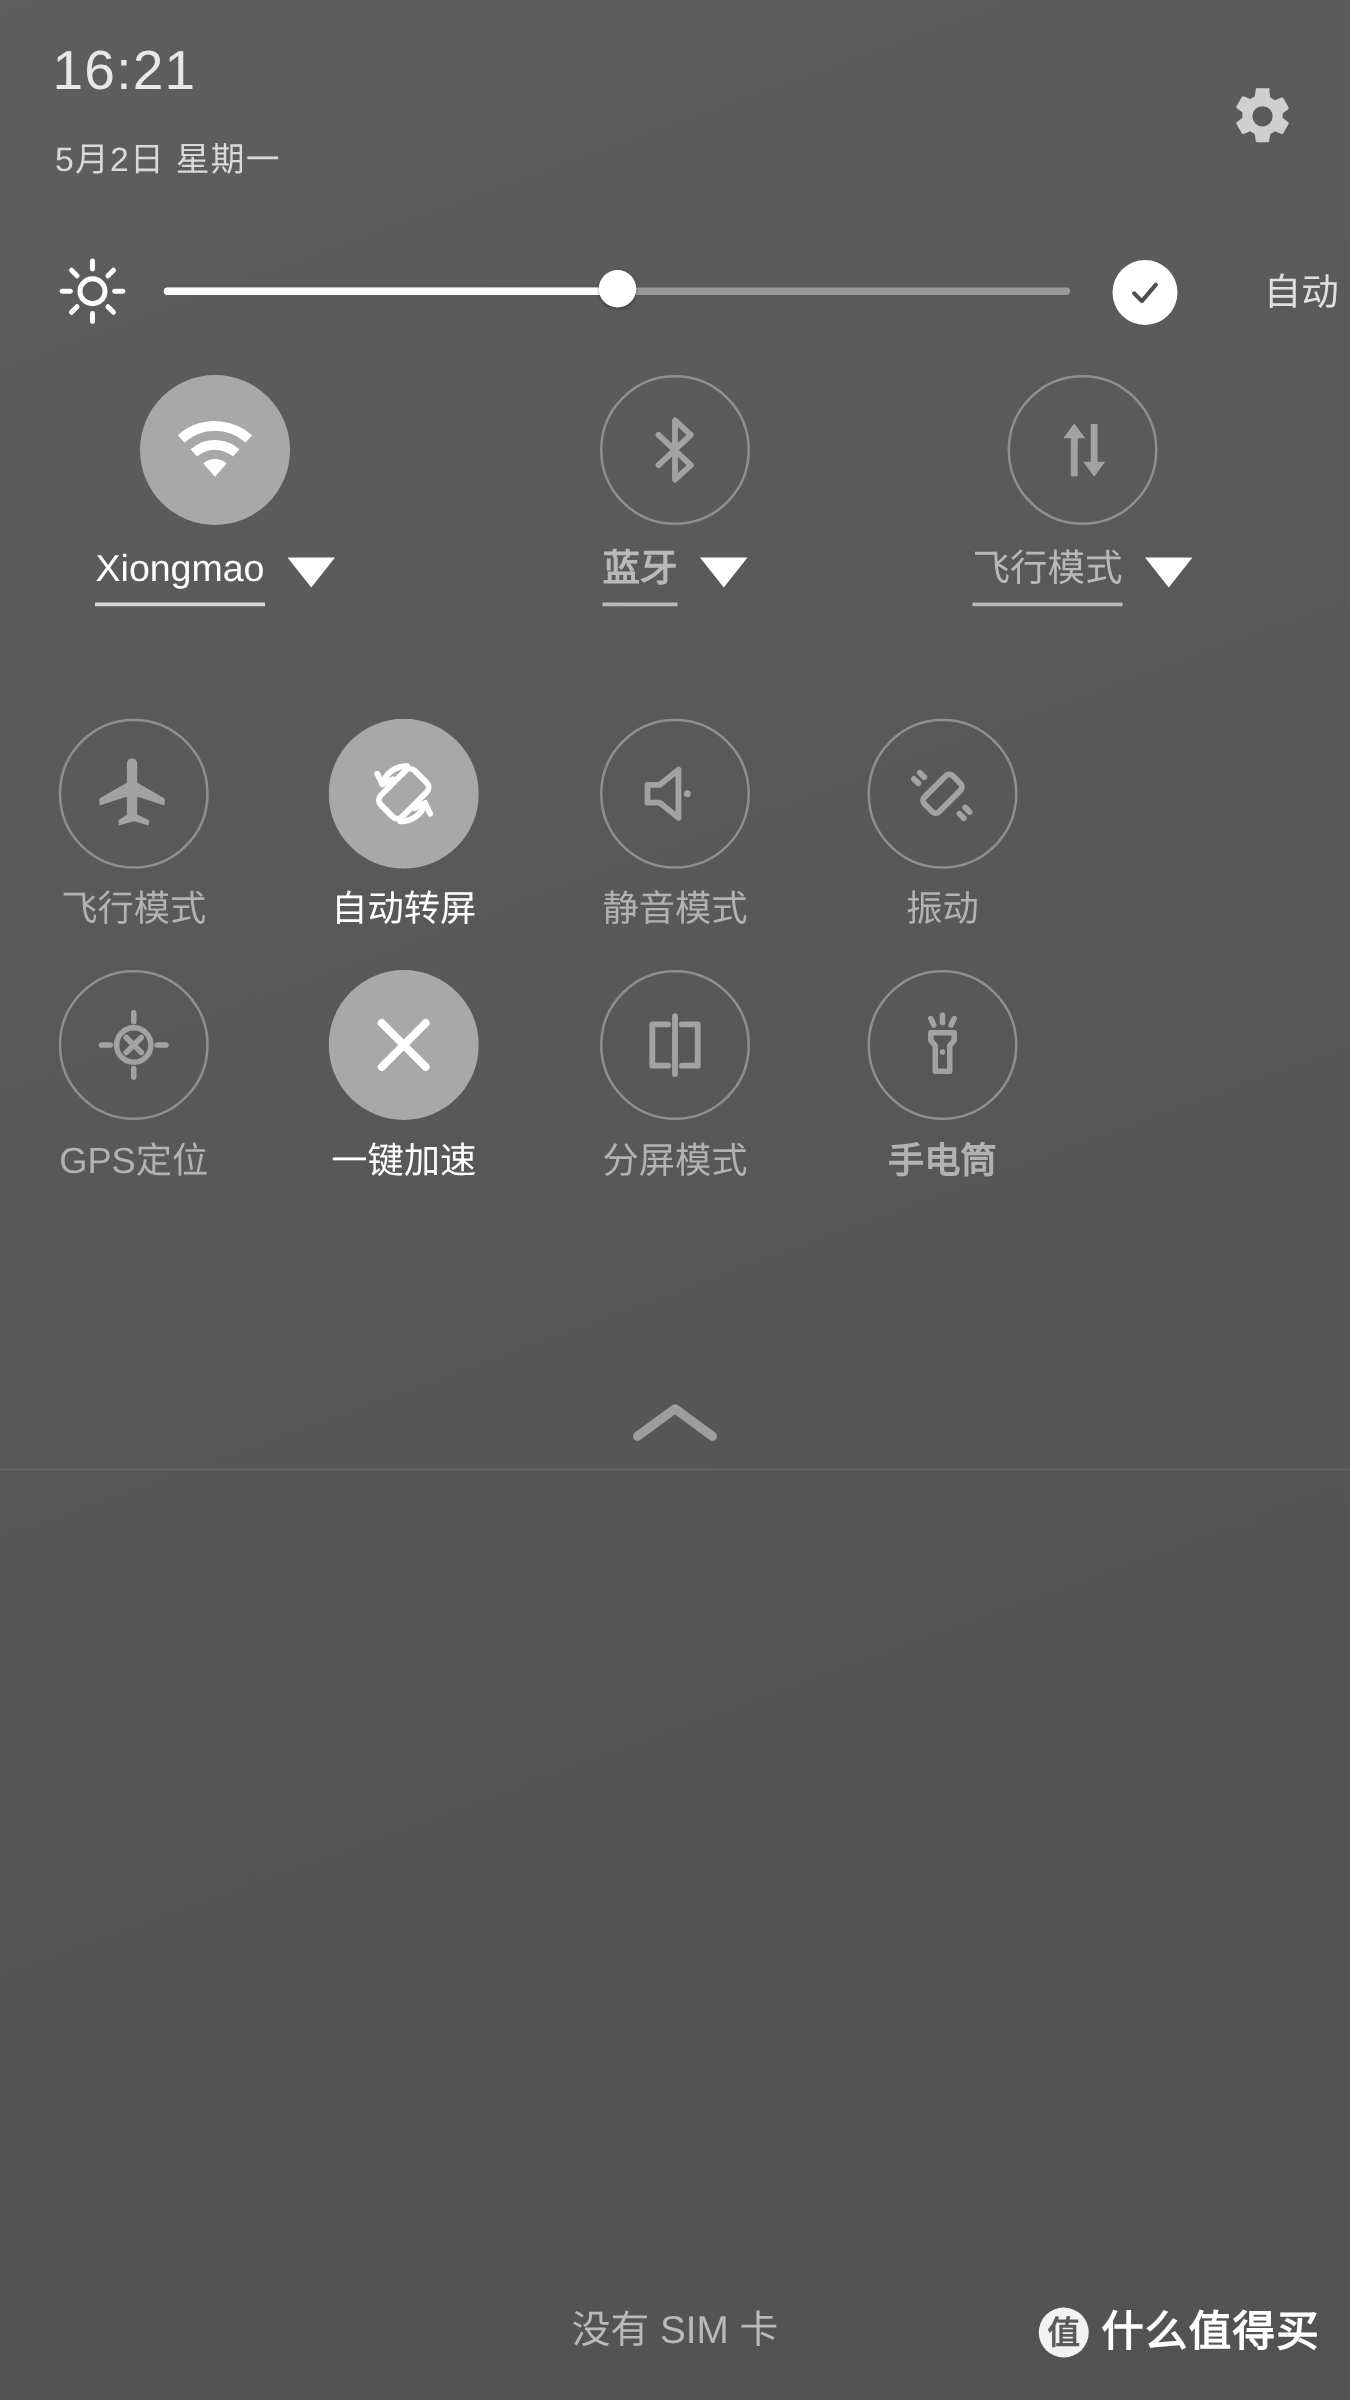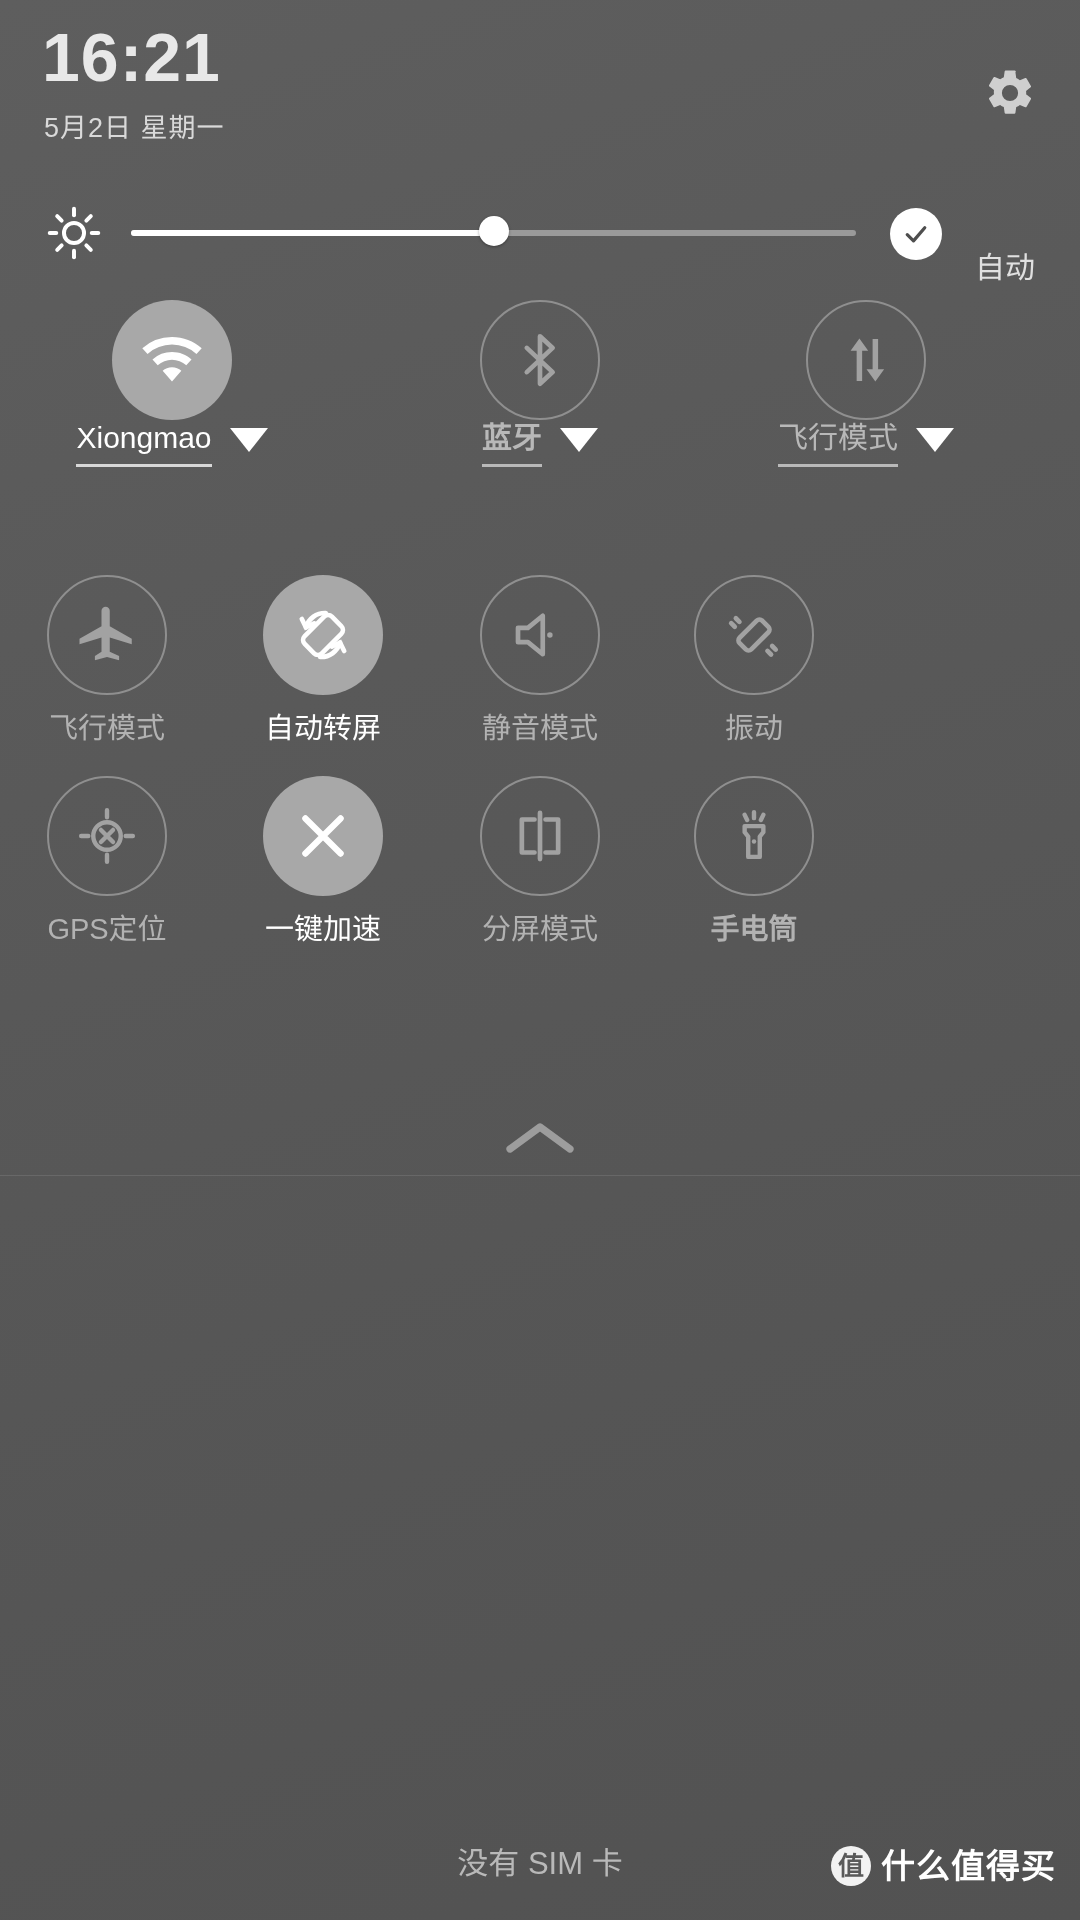--- a/index.html
+++ b/index.html
@@ -24,23 +24,23 @@
   .header {
     position: absolute;
     left: 0; top: 0;
     width: 1080px;
     height: 175px;
   }
   .clock {
     position: absolute;
     left: 42px;
     top: 20px;
-    font-size: 68px;
+    font-size: 44px;
     line-height: 74px;
-    font-weight: 700;
+    font-weight: 400;
     color: #e8e8e8;
     letter-spacing: 1px;
   }
   .datetext {
     position: absolute;
     left: 44px;
     top: 113px;
     font-size: 27px;
     line-height: 30px;
     font-weight: 400;
@@ -118,26 +118,25 @@
     width: 52px;
     height: 52px;
     border-radius: 50%;
     background: #ffffff;
     display: flex;
     align-items: center;
     justify-content: center;
   }
   .auto-label {
     position: absolute;
-    left: 975px;
+    left: 1011px;
     top: 28px;
     font-size: 30px;
     line-height: 34px;
     color: #e0e0e0;
-    margin-top: 33px;
   }
 
   
   .tile-row {
     position: absolute;
     left: 0;
     width: 1080px;
   }
   .tile {
     position: absolute;
@@ -169,20 +168,21 @@
     line-height: 34px;
     color: #b2b2b2;
     white-space: nowrap;
   }
   .tile-label.active { color: #ffffff; }
 
   
   .conn-tile { position: absolute; width: 300px; }
   .conn-circle-wrap { width: 300px; display: flex; justify-content: center; }
   .conn-foot {
+    margin-top: 18px;
     display: flex;
     align-items: center;
     justify-content: center;
     gap: 18px;
   }
   .conn-label {
     font-size: 30px;
     line-height: 36px;
     padding-bottom: 8px;
     border-bottom: 3px solid #b9b9b9;

